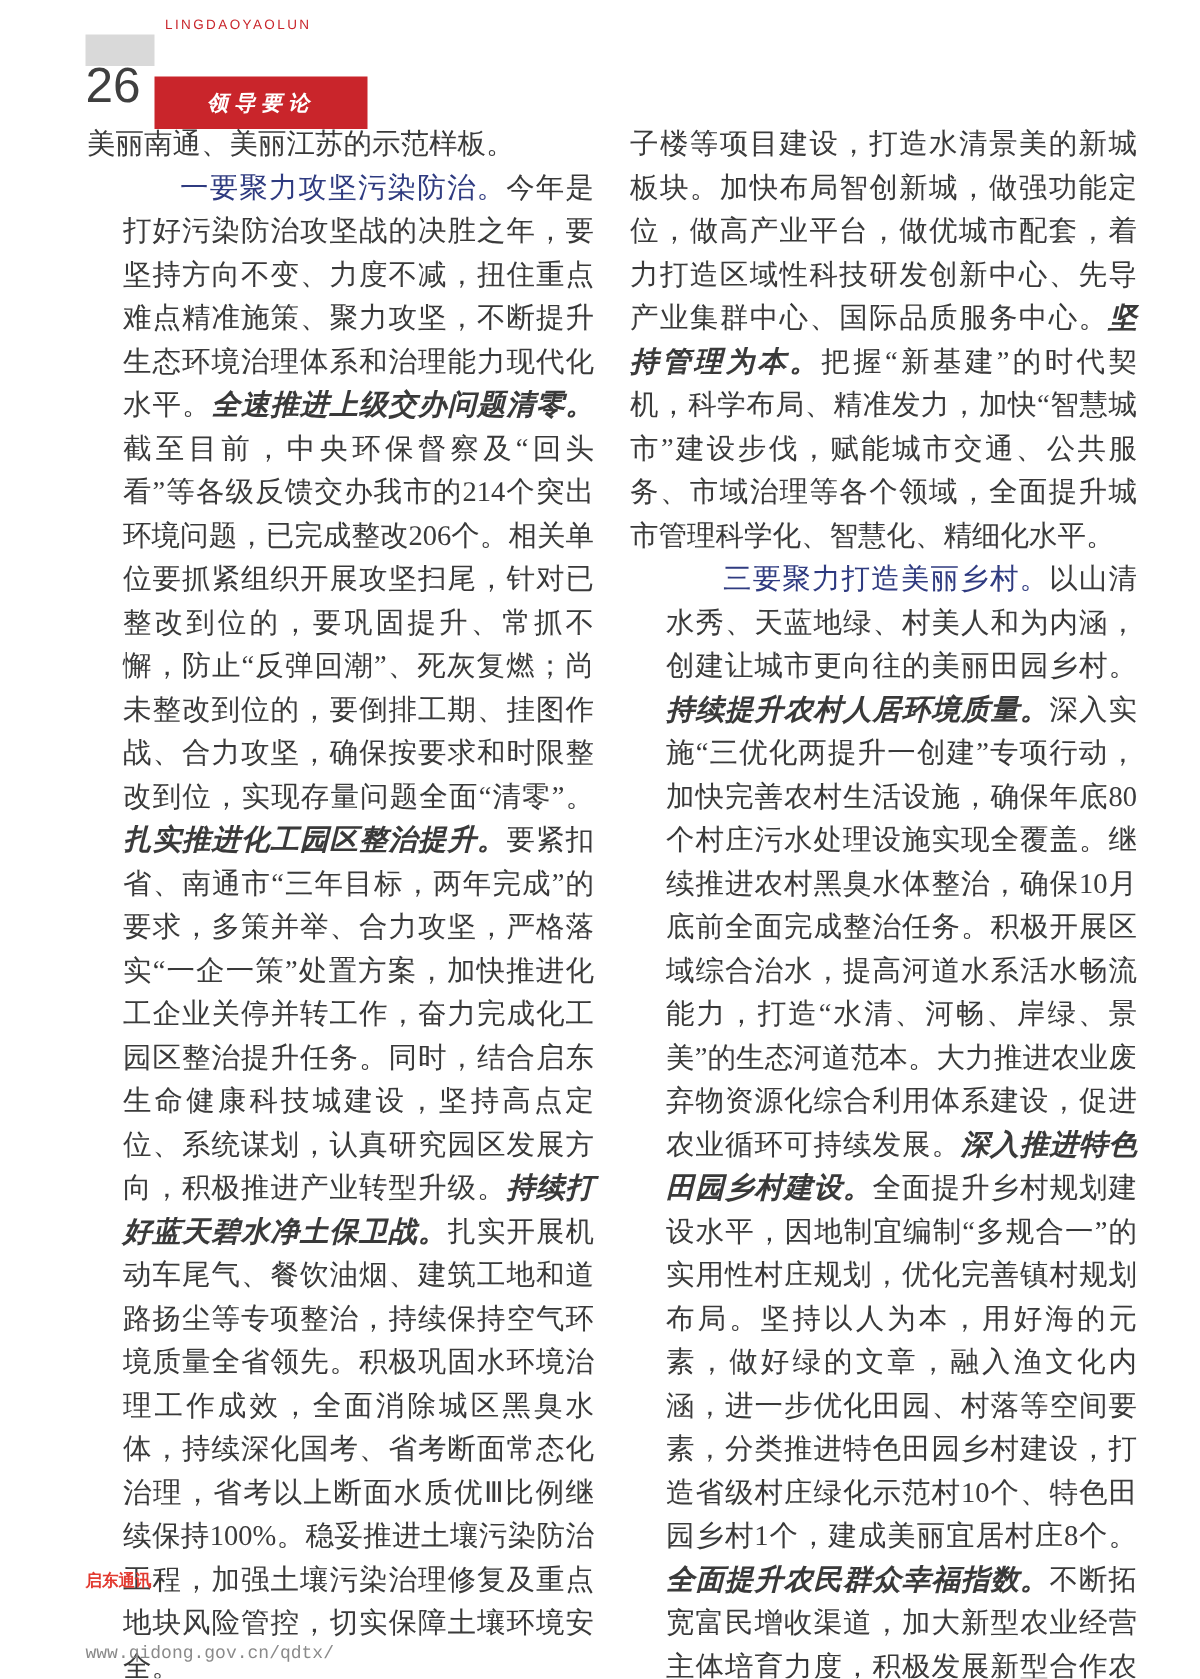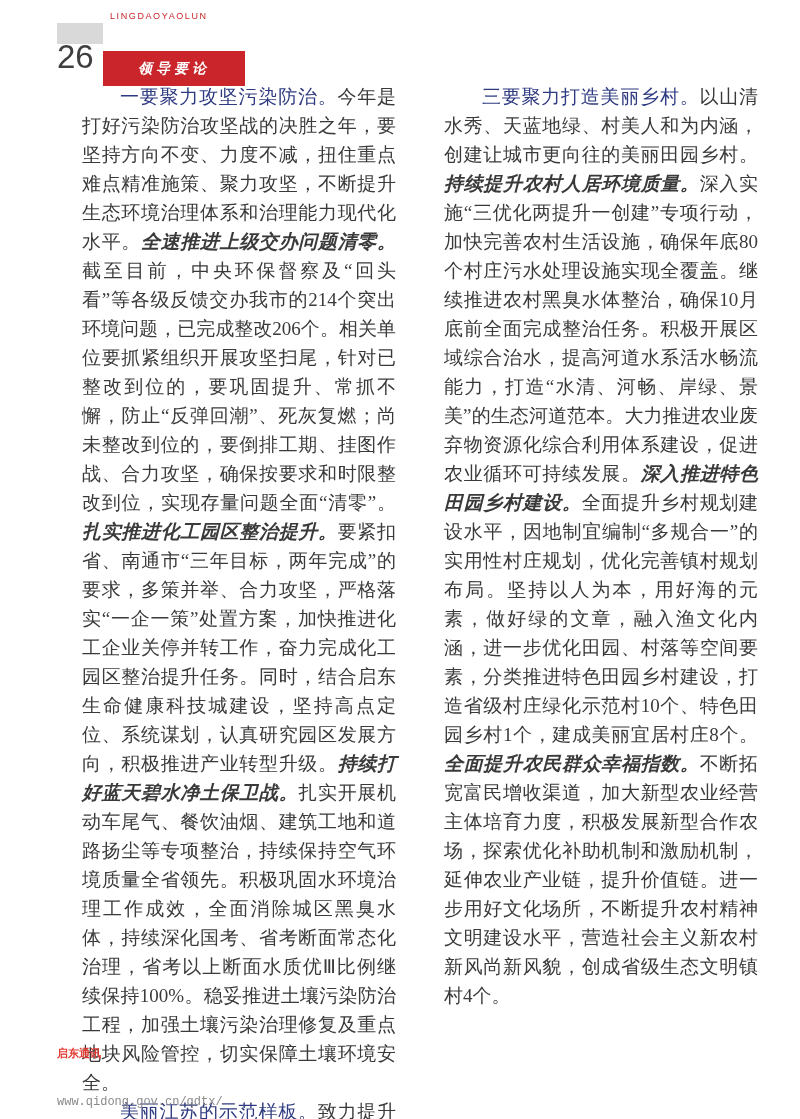--- a/index.html
+++ b/index.html
@@ -33,23 +33,25 @@
 <body>
 
 <div class="page">
 
   <div class="graybox"></div>
   <div class="pagenum">26</div>
   <div class="masthead-en">LINGDAOYAOLUN</div>
   <div class="banner">领导要论</div>
 
   <div class="col col-left" id="col-left">
+      <p class="para"><span class="run-normal">美丽南通、美丽江苏的示范样板。</span></p>
       <p class="para indent"><span class="run-lead">一要聚力攻坚污染防治。</span><span class="run-normal">今年是打好污染防治攻坚战的决胜之年，要坚持方向不变、力度不减，扭住重点难点精准施策、聚力攻坚，不断提升生态环境治理体系和治理能力现代化水平。</span><span class="run-em">全速推进上级交办问题清零。</span><span class="run-normal">截至目前，中央环保督察及“回头看”等各级反馈交办我市的214个突出环境问题，已完成整改206个。相关单位要抓紧组织开展攻坚扫尾，针对已整改到位的，要巩固提升、常抓不懈，防止“反弹回潮”、死灰复燃；尚未整改到位的，要倒排工期、挂图作战、合力攻坚，确保按要求和时限整改到位，实现存量问题全面“清零”。</span><span class="run-em">扎实推进化工园区整治提升。</span><span class="run-normal">要紧扣省、南通市“三年目标，两年完成”的要求，多策并举、合力攻坚，严格落实“一企一策”处置方案，加快推进化工企业关停并转工作，奋力完成化工园区整治提升任务。同时，结合启东生命健康科技城建设，坚持高点定位、系统谋划，认真研究园区发展方向，积极推进产业转型升级。</span><span class="run-em">持续打好蓝天碧水净土保卫战。</span><span class="run-normal">扎实开展机动车尾气、餐饮油烟、建筑工地和道路扬尘等专项整治，持续保持空气环境质量全省领先。积极巩固水环境治理工作成效，全面消除城区黑臭水体，持续深化国考、省考断面常态化治理，省考以上断面水质优Ⅲ比例继续保持100%。稳妥推进土壤污染防治工程，加强土壤污染治理修复及重点地块风险管控，切实保障土壤环境安全。</span></p>
       <p class="para indent"><span class="run-lead">美丽江苏的示范样板。</span><span class="run-normal">致力提升品质内涵，进一步优化城市功能，提升城市能级，全力打造和谐宜居、富有活力、特色鲜明的现代化城市。</span></p>
     </div>
   <div class="col col-right" id="col-right">
+      <p class="para"><span class="run-normal">子楼等项目建设，打造水清景美的新城板块。加快布局智创新城，做强功能定位，做高产业平台，做优城市配套，着力打造区域性科技研发创新中心、先导产业集群中心、国际品质服务中心。</span><span class="run-em">坚持管理为本。</span><span class="run-normal">把握“新基建”的时代契机，科学布局、精准发力，加快“智慧城市”建设步伐，赋能城市交通、公共服务、市域治理等各个领域，全面提升城市管理科学化、智慧化、精细化水平。</span></p>
       <p class="para indent"><span class="run-lead">三要聚力打造美丽乡村。</span><span class="run-normal">以山清水秀、天蓝地绿、村美人和为内涵，创建让城市更向往的美丽田园乡村。</span><span class="run-em">持续提升农村人居环境质量。</span><span class="run-normal">深入实施“三优化两提升一创建”专项行动，加快完善农村生活设施，确保年底80个村庄污水处理设施实现全覆盖。继续推进农村黑臭水体整治，确保10月底前全面完成整治任务。积极开展区域综合治水，提高河道水系活水畅流能力，打造“水清、河畅、岸绿、景美”的生态河道范本。大力推进农业废弃物资源化综合利用体系建设，促进农业循环可持续发展。</span><span class="run-em">深入推进特色田园乡村建设。</span><span class="run-normal">全面提升乡村规划建设水平，因地制宜编制“多规合一”的实用性村庄规划，优化完善镇村规划布局。坚持以人为本，用好海的元素，做好绿的文章，融入渔文化内涵，进一步优化田园、村落等空间要素，分类推进特色田园乡村建设，打造省级村庄绿化示范村10个、特色田园乡村1个，建成美丽宜居村庄8个。</span><span class="run-em">全面提升农民群众幸福指数。</span><span class="run-normal">不断拓宽富民增收渠道，加大新型农业经营主体培育力度，积极发展新型合作农场，探索优化补助机制和激励机制，延伸农业产业链，提升价值链。进一步用好文化场所，不断提升农村精神文明建设水平，营造社会主义新农村新风尚新风貌，创成省级生态文明镇村4个。</span></p>
     </div>
 
   <div class="footer-title">启东通讯</div>
   <div class="footer-url">www.qidong.gov.cn/qdtx/</div>
 
 </div>
 
 </body></html>

